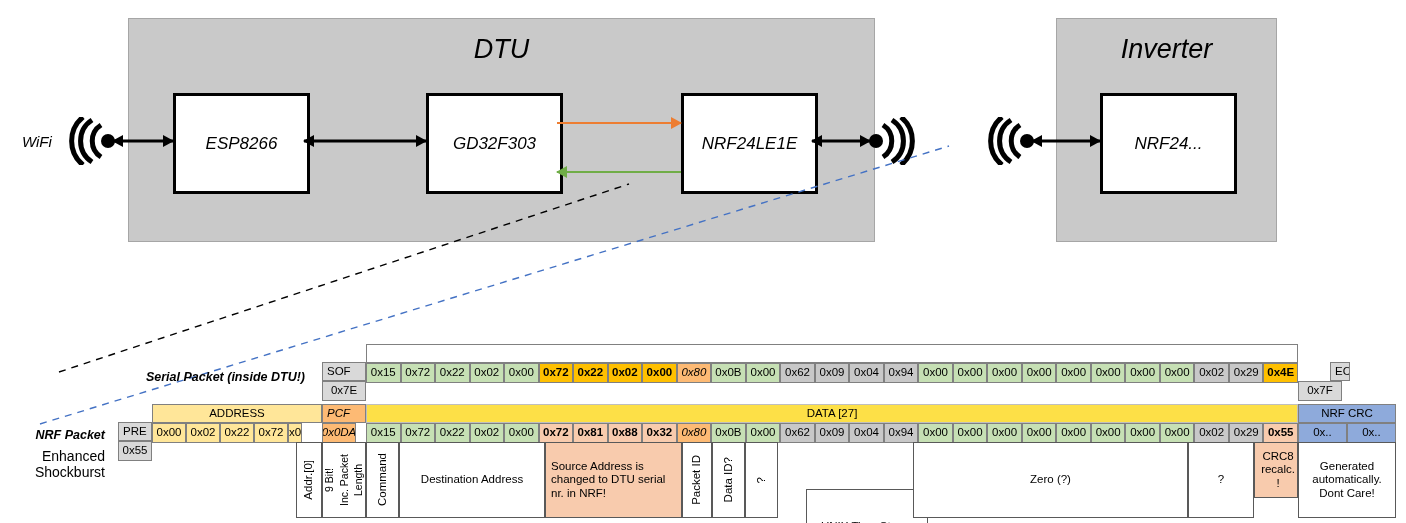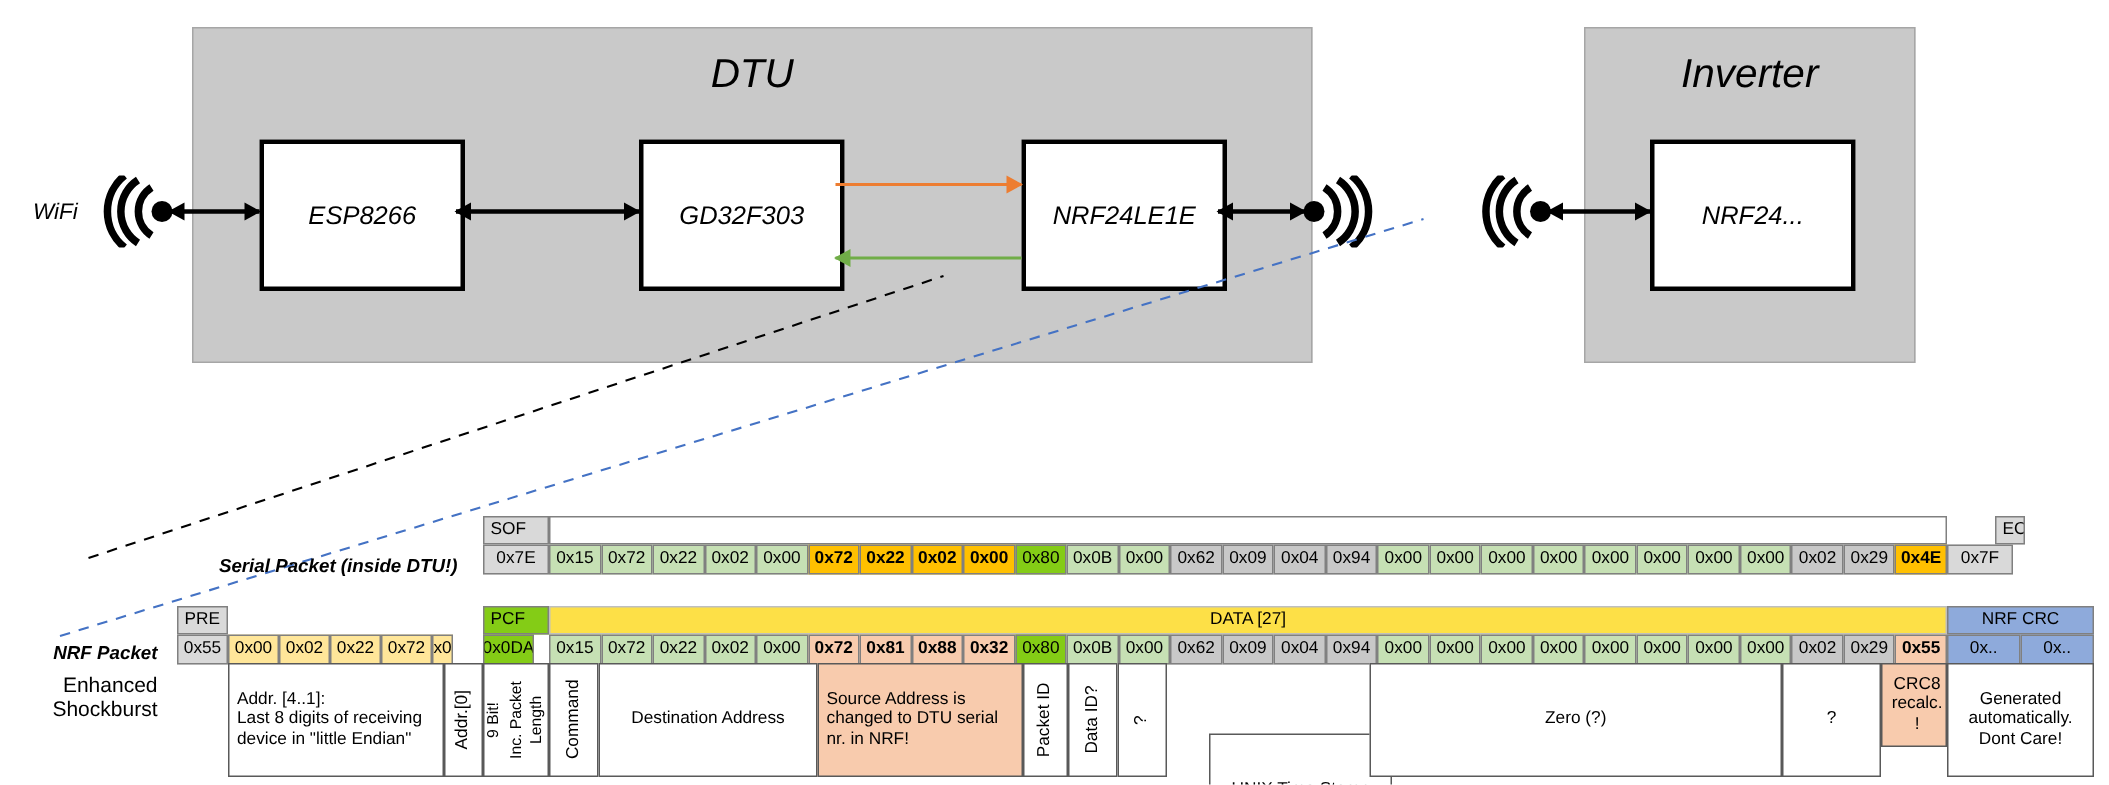--- a/index.html
+++ b/index.html
@@ -58,24 +58,24 @@
   .cell{
     position:absolute;box-sizing:border-box;
     border:1px solid #808080;
     font-size:11.5px;line-height:1;
     display:flex;align-items:center;justify-content:center;
     overflow:hidden;white-space:nowrap;
   }
   .cell.left{justify-content:flex-start;padding-left:4px;}
 
   
-  .c-gray   {background:#D9D9D9;}
+  .c-gray   {background:#D9D9D9;margin-top:18px;}
   .c-green  {background:#C6E0B4;}
   .c-gold   {background:#FFC000;font-weight:bold;}
-  .c-blue   {background:#84cc16;}
+  .c-blue   {background:#fdba74;font-style:italic;}
   .c-graymid{background:#C8C8C8;}
   .c-yellow {background:#FFE699;}
   .c-salmon {background:#F8CBAD;font-weight:bold;}
   .c-steel  {background:#8EAADB;}
   .c-white  {background:#ffffff;}
   .c-empty  {background:#fde047;border-color:#BFBFBF;}
 
   .desc{
     position:absolute;box-sizing:border-box;border:1px solid #595959;
     background:#ffffff;font-size:11.5px;line-height:13.5px;
@@ -217,20 +217,21 @@
       <div class="cell c-green" style="left: 1090.89px; top: 33px; width: 34.5185px; height: 20px;">0x00</div>
       <div class="cell c-green" style="left: 1125.41px; top: 33px; width: 34.5185px; height: 20px;">0x00</div>
       <div class="cell c-green" style="left: 1159.93px; top: 33px; width: 34.5185px; height: 20px;">0x00</div>
       <div class="cell c-graymid" style="left: 1194.44px; top: 33px; width: 34.5185px; height: 20px;">0x02</div>
       <div class="cell c-graymid" style="left: 1228.96px; top: 33px; width: 34.5185px; height: 20px;">0x29</div>
       <div class="cell c-gold" style="left: 1263.48px; top: 33px; width: 34.5185px; height: 20px;">0x4E</div>
       <div class="cell c-gray" style="left: 1298px; top: 33px; width: 44px; height: 20px;">0x7F</div>
     </div>
 
   <div class="cell c-gray left" style="left:118px;top:74px;width:34px;height:19px;">PRE</div>
+  <div class="cell c-yellow" style="left:152px;top:74px;width:170px;height:19px;">ADDRESS</div>
   <div class="cell c-blue left" style="left:322px;top:74px;width:44px;height:19px;">PCF</div>
   <div class="cell c-empty" style="left:366px;top:74px;width:932px;height:19px;justify-content:center;">DATA [27]</div>
   <div class="cell c-steel" style="left:1298px;top:74px;width:98px;height:19px;">NRF CRC</div>
 
   <div id="nrf-bytes">
       <div class="cell c-gray" style="left: 118px; top: 93px; width: 34px; height: 20px;">0x55</div>
       <div class="cell c-yellow" style="left: 152px; top: 93px; width: 34px; height: 20px;">0x00</div>
       <div class="cell c-yellow" style="left: 186px; top: 93px; width: 34px; height: 20px;">0x02</div>
       <div class="cell c-yellow" style="left: 220px; top: 93px; width: 34px; height: 20px;">0x22</div>
       <div class="cell c-yellow" style="left: 254px; top: 93px; width: 34px; height: 20px;">0x72</div>
@@ -260,27 +261,20 @@
       <div class="cell c-green" style="left: 1090.89px; top: 93px; width: 34.5185px; height: 20px;">0x00</div>
       <div class="cell c-green" style="left: 1125.41px; top: 93px; width: 34.5185px; height: 20px;">0x00</div>
       <div class="cell c-green" style="left: 1159.93px; top: 93px; width: 34.5185px; height: 20px;">0x00</div>
       <div class="cell c-graymid" style="left: 1194.44px; top: 93px; width: 34.5185px; height: 20px;">0x02</div>
       <div class="cell c-graymid" style="left: 1228.96px; top: 93px; width: 34.5185px; height: 20px;">0x29</div>
       <div class="cell c-salmon" style="left: 1263.48px; top: 93px; width: 34.5185px; height: 20px;">0x55</div>
       <div class="cell c-steel" style="left: 1298px; top: 93px; width: 49px; height: 20px;">0x..</div>
       <div class="cell c-steel" style="left: 1347px; top: 93px; width: 49px; height: 20px;">0x..</div>
     </div>
 
-  <div class="desc left" style="left:152px;top:112px;width:144px;height:76px;">
-    <div>
-      <div>Addr. [4..1]:</div>
-      <div>Last 8 digits of receiving</div>
-      <div>device in "little Endian"</div>
-    </div>
-  </div>
   <div class="desc" style="left:296px;top:112px;width:26px;height:76px;">
     <span class="vert">Addr.[0]</span>
   </div>
   <div class="desc" style="left:322px;top:112px;width:44px;height:76px;">
     <span class="vert" style="font-size:10.5px;">9 Bit!</span>
     <span class="vert" style="font-size:10.5px;margin-left:2px;white-space:normal;height:74px;">Inc. Packet Length</span>
   </div>
   <div class="desc" style="left:366px;top:112px;width:33px;height:76px;">
     <span class="vert">Command</span>
   </div>

